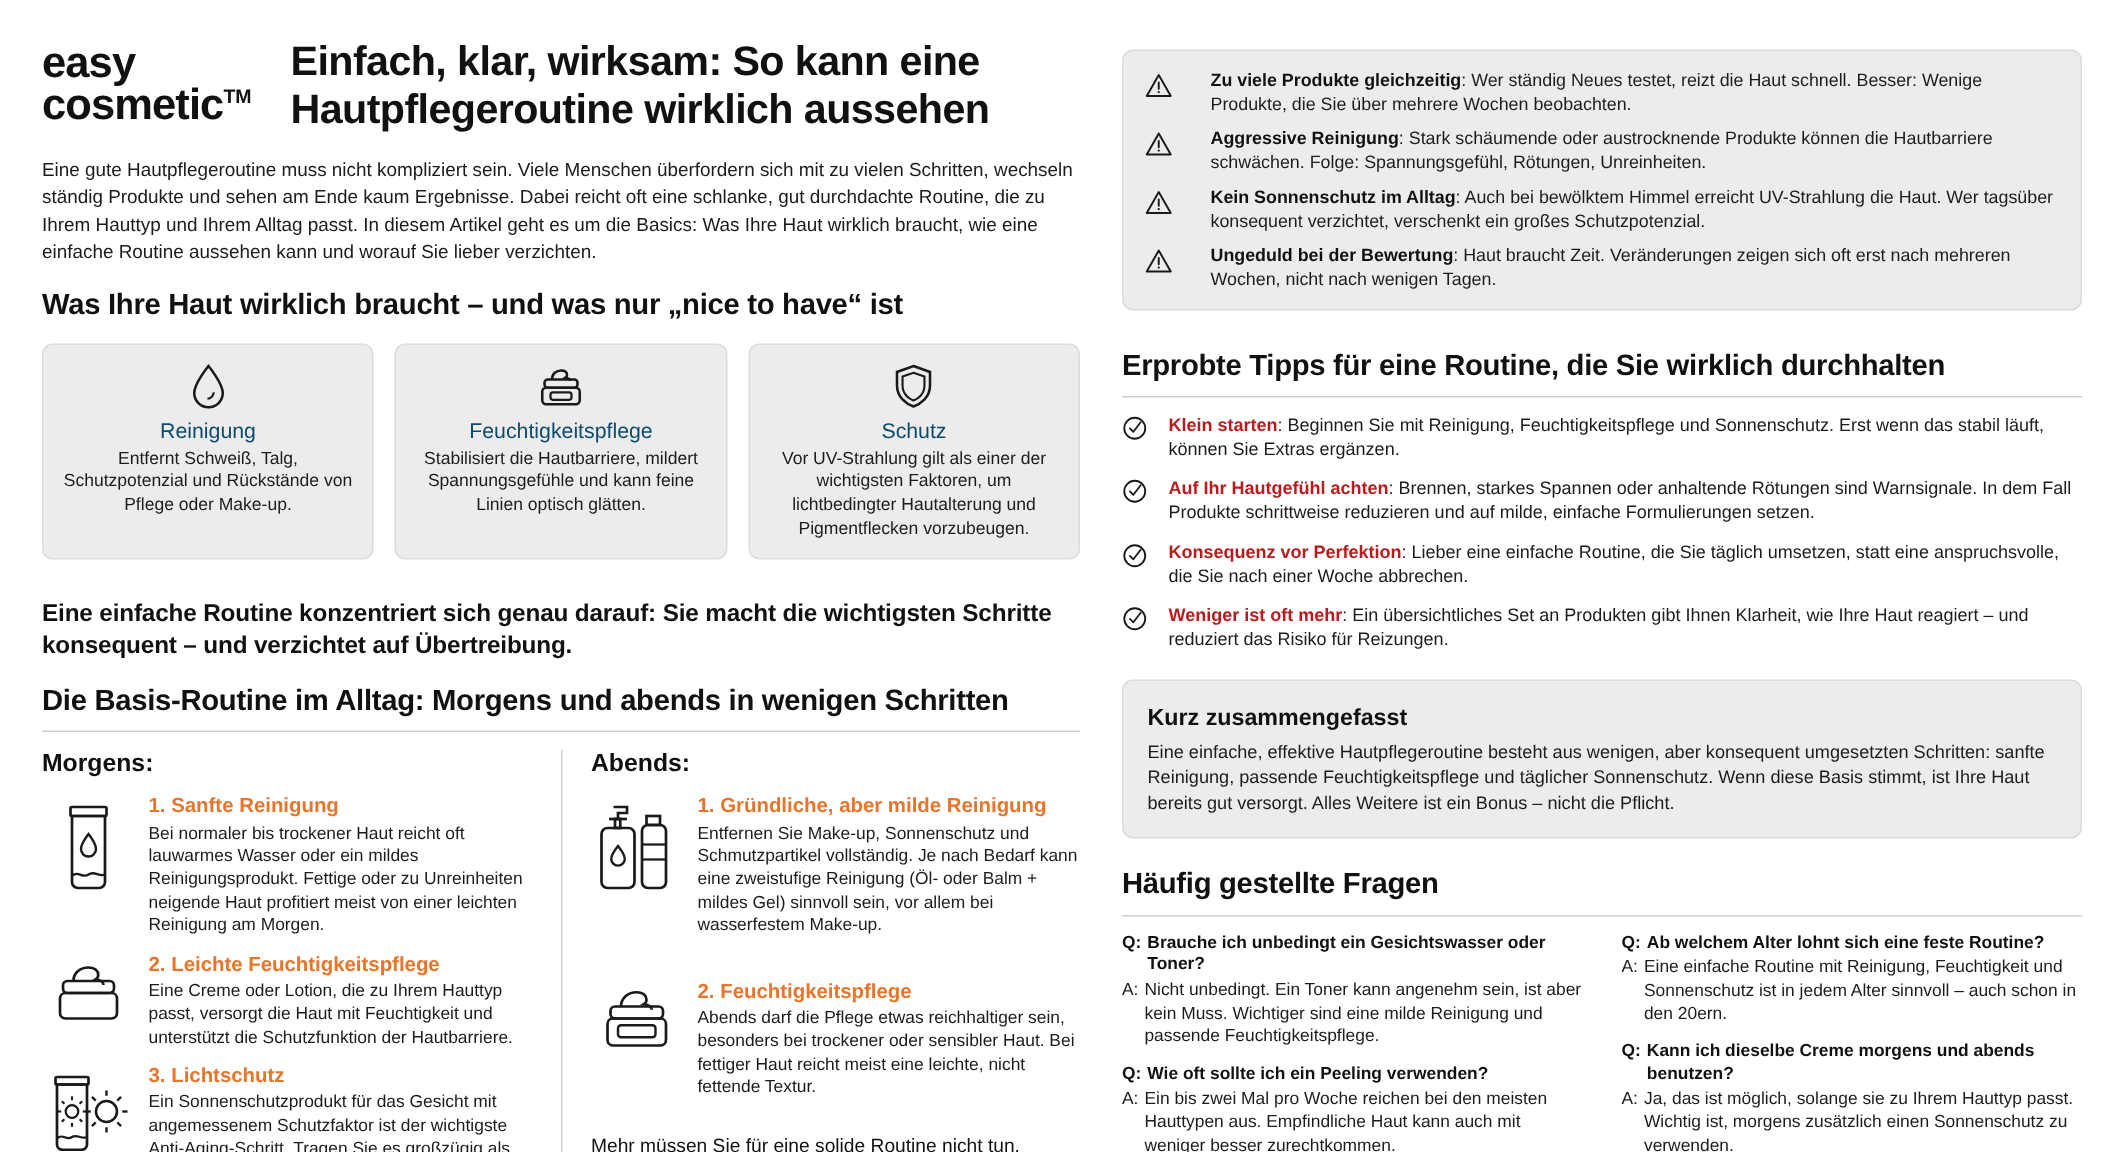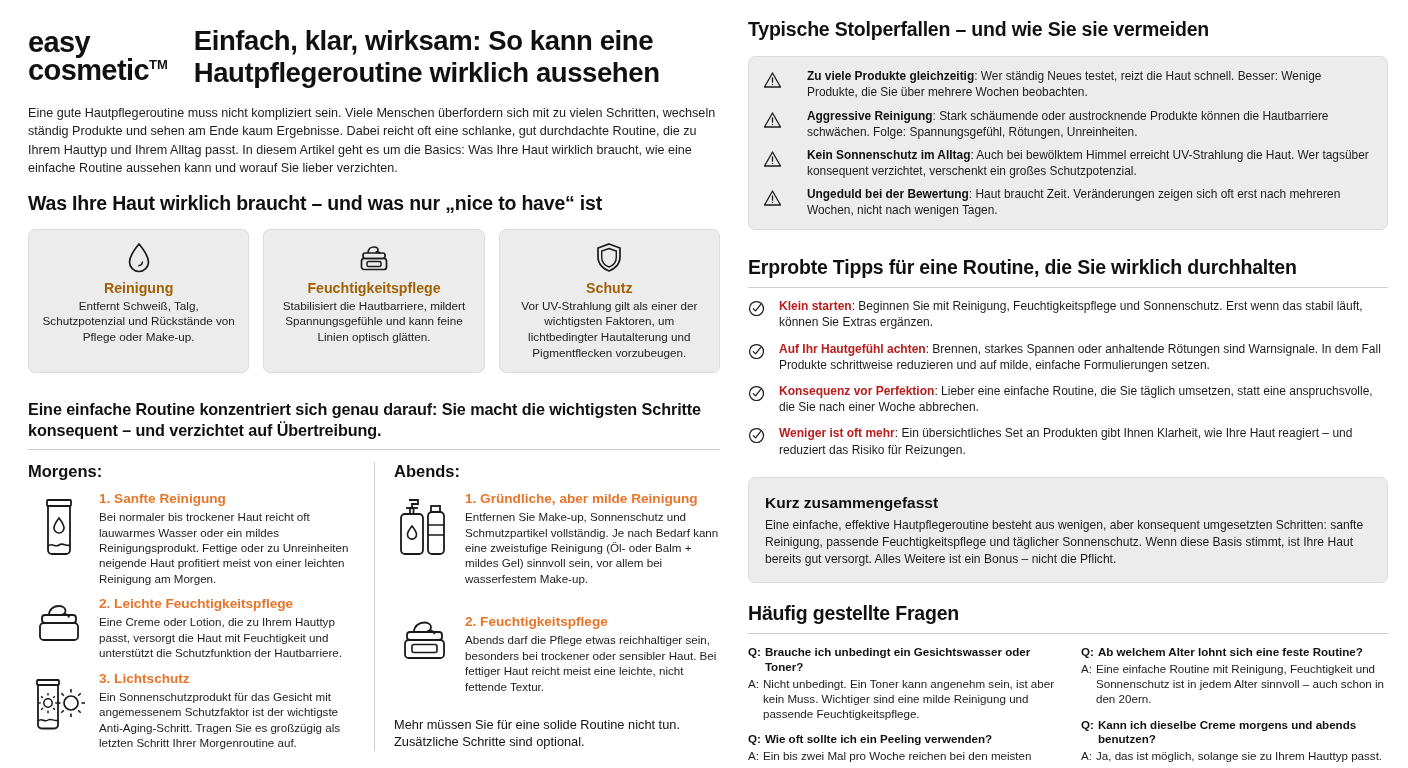--- a/index.html
+++ b/index.html
@@ -43,21 +43,21 @@
   .rule { height: 1px; background: #cfcfcf; margin-top: 8px; }
 
   
   .cards { display: flex; gap: 14px; margin-top: 13px; }
   .card {
     flex: 1; background: #ececec; border: 1px solid #dcdcdc; border-radius: 7px;
     padding: 11px 10px 12px; text-align: center;
   }
   .card .ico { height: 34px; display: flex; align-items: center; justify-content: center; }
   .card h3 {
-    color: #a16207; font-size: 14.2px; font-weight: 700; margin-top: 5px;
+    color: #0c4a6e; font-size: 14.2px; font-weight: 400; margin-top: 5px;
   }
   .card p { font-size: 11.7px; line-height: 1.34; margin-top: 2px; color: #1c1c1c; }
 
   .statement {
     margin-top: 26px; font-weight: 700; font-size: 16.2px;
     line-height: 1.28; letter-spacing: -0.1px; color: #111;
   }
 
   
   .routine { display: flex; margin-top: 12px; }
@@ -163,20 +163,21 @@
             <path d="M14 6.5 L21.3 9 v6.2 c0 5.6-4.4 8.7-7.3 9.8 c-2.9-1.1-7.3-4.2-7.3-9.8 V9 Z" stroke-width="1.4"></path>
           </svg>
         </div>
         <h3>Schutz</h3>
         <p>Vor UV-Strahlung gilt als einer der wichtigsten Faktoren, um lichtbedingter Hautalterung und Pigmentflecken vorzubeugen.</p>
       </div>
     </div>
 
     <p class="statement">Eine einfache Routine konzentriert sich genau darauf: Sie macht die wichtigsten Schritte konsequent – und verzichtet auf Übertreibung.</p>
 
+    <h2 class="sec mt16">Die Basis-Routine im Alltag: Morgens und abends in wenigen Schritten</h2>
     <div class="rule"></div>
 
     <div class="routine">
 
       <div class="routine-col left">
         <div class="daypart">Morgens:</div>
 
         <div class="step">
           <div class="sico">
             <svg width="42" height="66" viewBox="0 0 42 66" fill="none" stroke="#1a1a1a" stroke-width="1.8">
@@ -281,21 +282,20 @@
           </div>
         </div>
 
         <p class="closing">Mehr müssen Sie für eine solide Routine nicht tun. Zusätzliche Schritte sind optional.</p>
       </div>
     </div>
   </div>
 
   <div class="col-right">
 
-    <h2 class="sec">Typische Stolperfallen – und wie Sie sie vermeiden</h2>
 
     <div class="graybox mt16">
 
       <div class="pit">
         <div class="wico">
           <svg width="19" height="18" viewBox="0 0 19 18" fill="none" stroke="#1a1a1a" stroke-width="1.3">
             <path d="M9.5 2 L17.5 16 H1.5 Z" stroke-linejoin="round"></path>
             <path d="M9.5 7 v4.2" stroke-linecap="round"></path>
             <circle cx="9.5" cy="13.4" r="0.75" fill="#1a1a1a" stroke="none"></circle>
           </svg>

